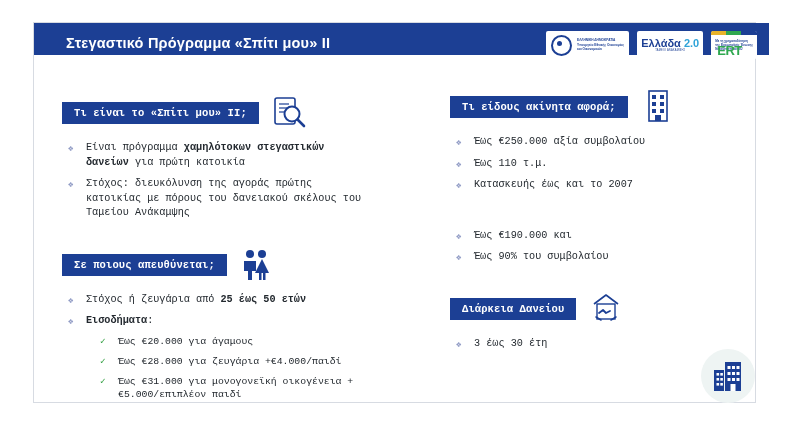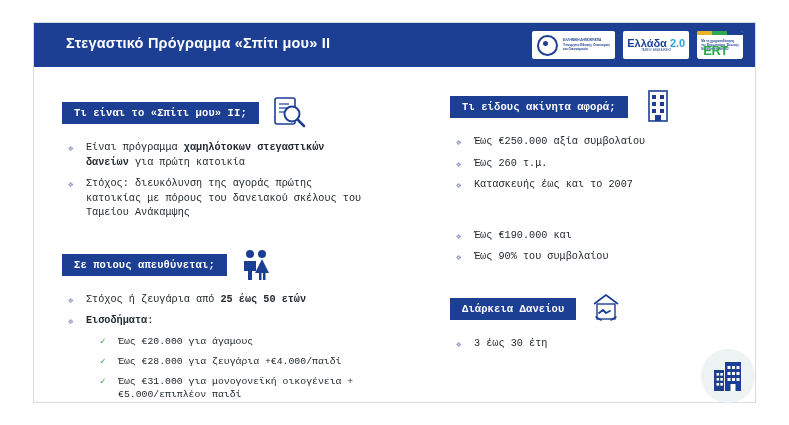--- a/index.html
+++ b/index.html
@@ -1,19 +1,19 @@
 <!DOCTYPE html>
 <html><head>
 <meta charset="utf-8">
 <style>
   html,body{margin:0;padding:0;background:#ffffff;}
   body{width:789px;height:425px;font-family:"Liberation Sans",sans-serif;overflow:hidden;}
   .slide{position:relative;width:789px;height:425px;background:#ffffff;box-sizing:border-box;}
   .frame{position:absolute;left:33px;top:22px;width:723px;height:381px;border:1px solid #d7dbe2;background:#ffffff;box-sizing:border-box;}
-  .header{position:absolute;left:34px;top:23px;width:721px;height:44px;background:#1c3f94;}
+  .header{position:absolute;left:34px;top:23px;width:721px;height:32px;background:#1c3f94;padding-left:14px;}
   .header-title{position:absolute;left:32px;top:12px;color:#ffffff;font-size:14.5px;font-weight:bold;letter-spacing:.2px;white-space:nowrap;}
   .logos{position:absolute;right:12px;top:6px;height:32px;display:flex;align-items:center;gap:8px;}
   .gov-logo{display:flex;align-items:center;gap:5px;background:#ffffff;border-radius:2px;padding:3px 5px;height:22px;}
   .gov-seal{width:17px;height:17px;border-radius:50%;background:#ffffff;border:2px solid #1c3f94;position:relative;flex:0 0 auto;}
   .gov-seal:after{content:"";position:absolute;left:4px;top:4px;width:5px;height:5px;border-radius:50%;background:#1c3f94;}
   .gov-text{font-size:3.2px;line-height:4.4px;color:#1c3f94;font-weight:bold;white-space:nowrap;}
   .ellada{background:#ffffff;border-radius:2px;padding:2px 4px;text-align:center;height:24px;display:flex;flex-direction:column;justify-content:center;}
   .ellada-top{font-size:11px;font-weight:bold;color:#1c3f94;line-height:11px;}
   .ellada-top i{color:#2ea3d8;font-style:normal;}
   .ellada-sub{font-size:2.6px;color:#1c3f94;letter-spacing:.2px;line-height:4px;}
@@ -175,21 +175,21 @@
             <rect x="14" y="13" width="4" height="4" fill="#1c3f94"></rect>
             <rect x="22" y="13" width="4" height="4" fill="#1c3f94"></rect>
             <rect x="14" y="20" width="4" height="4" fill="#1c3f94"></rect>
             <rect x="22" y="20" width="4" height="4" fill="#1c3f94"></rect>
             <rect x="17" y="26" width="6" height="6" fill="#1c3f94"></rect>
           </svg>
         </div>
       </div>
       <ul class="list">
         <li><span class="bul">❖</span><span>Έως €250.000 αξία συμβολαίου</span></li>
-        <li><span class="bul">❖</span><span>Έως 260 τ.μ.</span></li>
+        <li><span class="bul">❖</span><span>Έως 110 τ.μ.</span></li>
         <li><span class="bul">❖</span><span>Κατασκευής έως και το 2007</span></li>
       </ul>
     </div>
 
     <div class="sp12"></div>
 
     <div class="blk">
       <ul class="list">
         <li><span class="bul">❖</span><span>Έως €190.000 και</span></li>
         <li><span class="bul">❖</span><span>Έως 90% του συμβολαίου</span></li>

